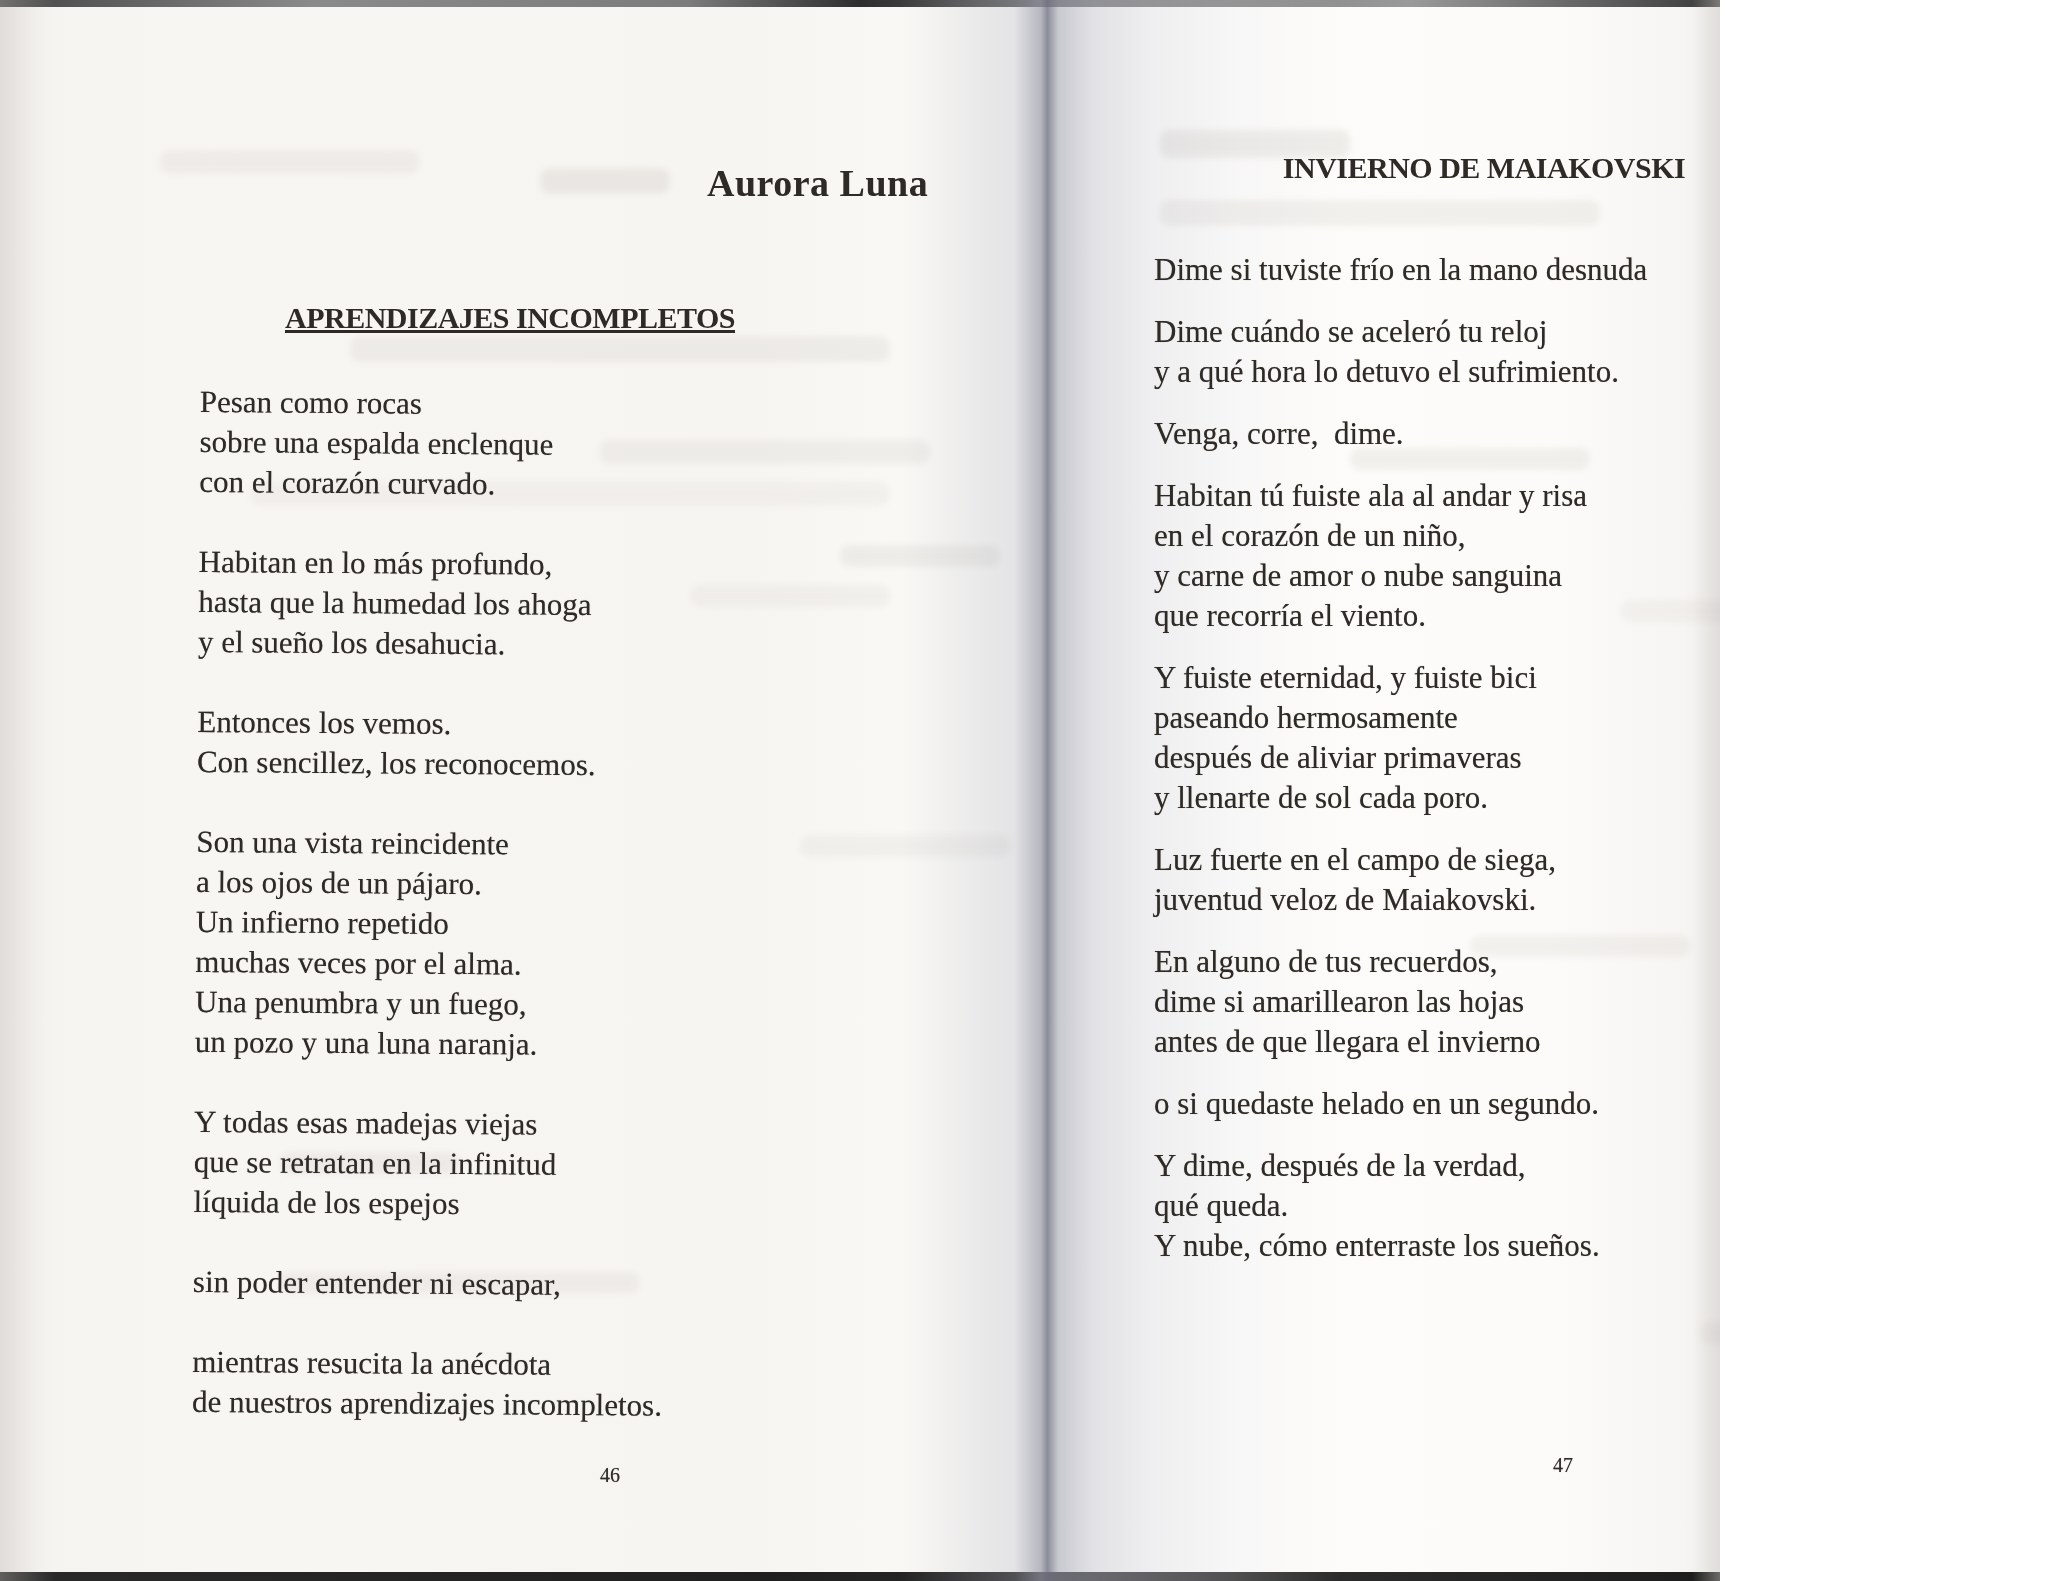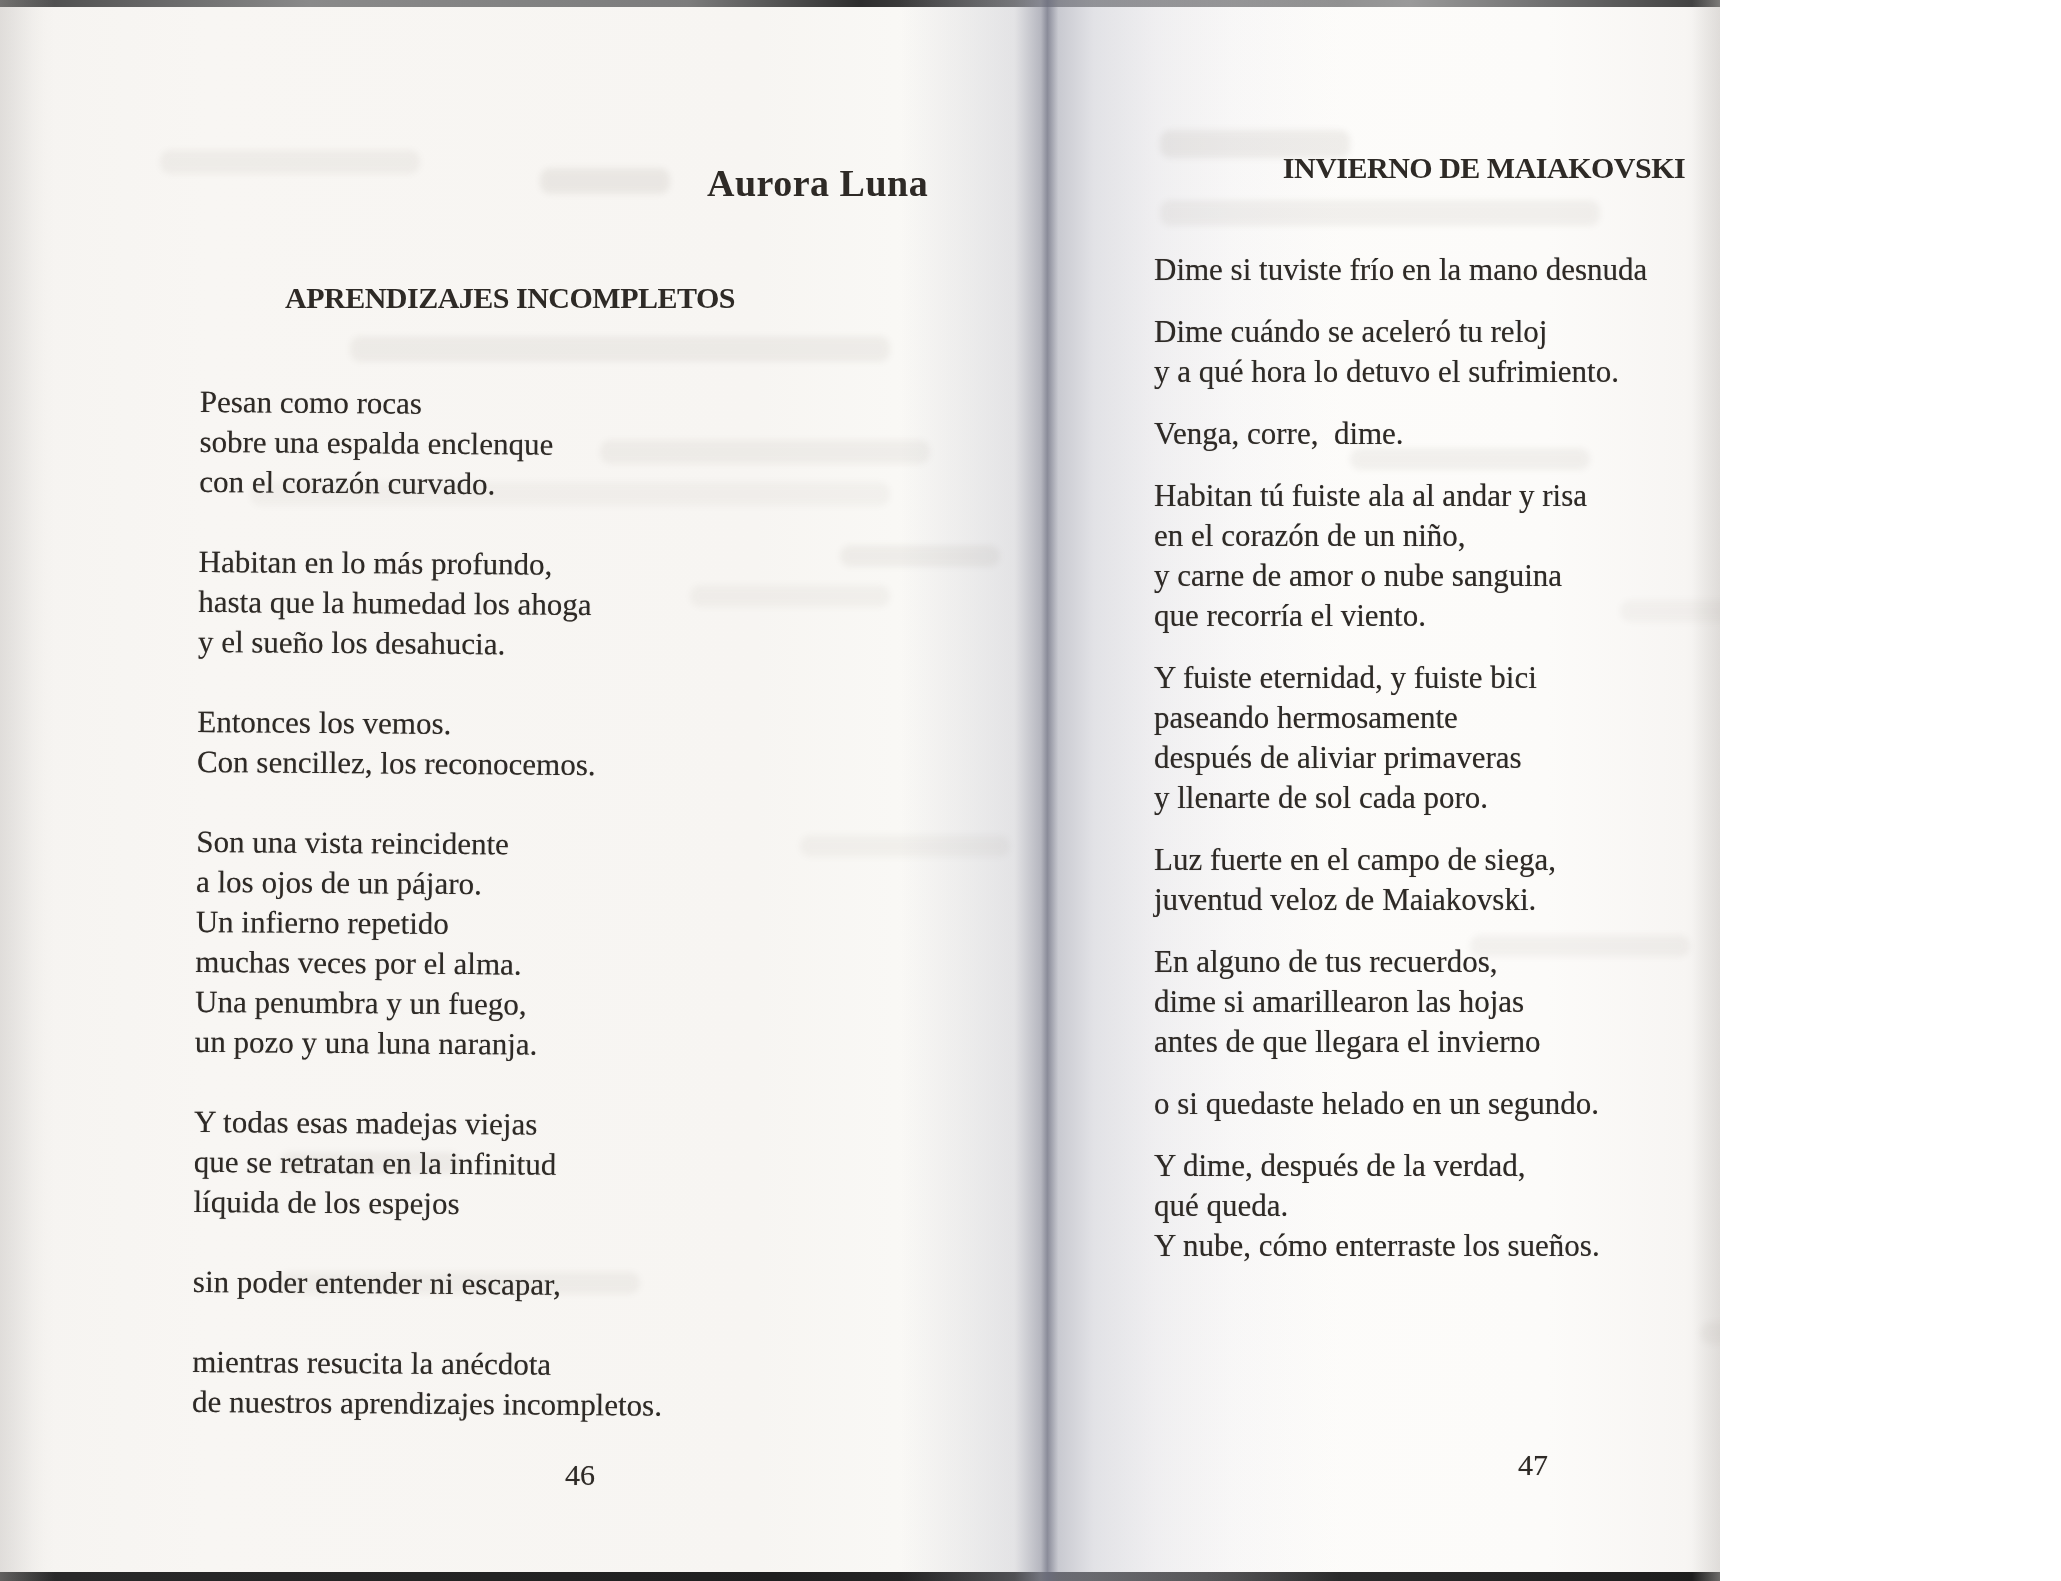--- a/index.html
+++ b/index.html
@@ -46,38 +46,38 @@
   .ghost{
     position:absolute;background:#7a7064;border-radius:10px;
     filter:blur(3px);
   }
   .author{
     position:absolute;left:707px;top:161px;
     font-size:38px;font-weight:bold;line-height:44px;
     letter-spacing:0.5px;white-space:nowrap;
   }
   .ltitle{
-    position:absolute;left:230px;top:280px;width:560px;margin:0;
+    position:absolute;left:230px;top:300px;width:560px;margin:0;
     text-align:center;font-size:30px;font-weight:bold;letter-spacing:-0.5px;
-    line-height:36px;white-space:nowrap;
+    line-height:36px;white-space:nowrap;text-decoration:underline;
   }
   .rtitle{
     position:absolute;left:1154px;top:150px;width:660px;margin:0;
     text-align:center;font-size:30px;font-weight:bold;letter-spacing:-0.5px;
     line-height:36px;white-space:nowrap;
   }
   .poem{position:absolute;font-size:31px;line-height:40px;}
   .poem .line{white-space:pre-wrap;text-shadow:0 0 0.7px rgba(46,42,38,0.55);}
   .poem-left{left:200px;top:382px;transform:rotate(0.45deg);transform-origin:top left;}
   .poem-left .stanza{margin-bottom:40px;}
   .poem-right{left:1154px;top:250px;}
   .poem-right .stanza{margin-bottom:22px;}
   .poem-right .stanza.extra-gap{margin-top:20px;font-family:Liberation Serif, serif;}
   .pagenum{
-    position:absolute;font-size:30px;line-height:34px;width:80px;text-align:center;
+    position:absolute;font-size:20px;line-height:34px;width:80px;text-align:right;
     text-shadow:0 0 0.7px rgba(46,42,38,0.5);
   }
   .pagenum-left{left:540px;top:1458px;}
   .pagenum-right{left:1493px;top:1448px;}
 </style>
 </head>
 <body>
 
 <div class="scan">
 

